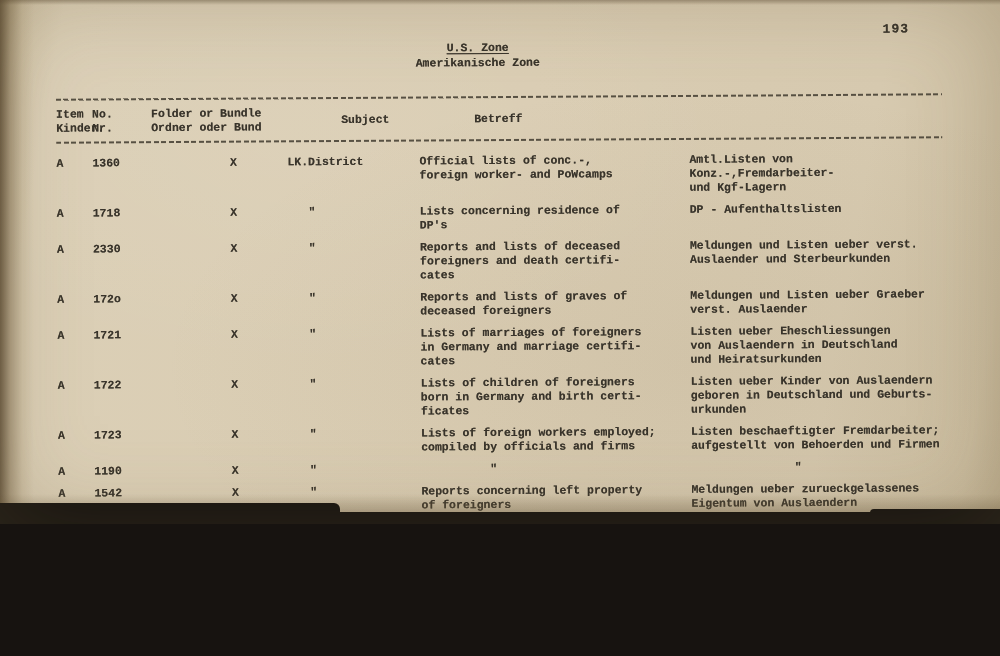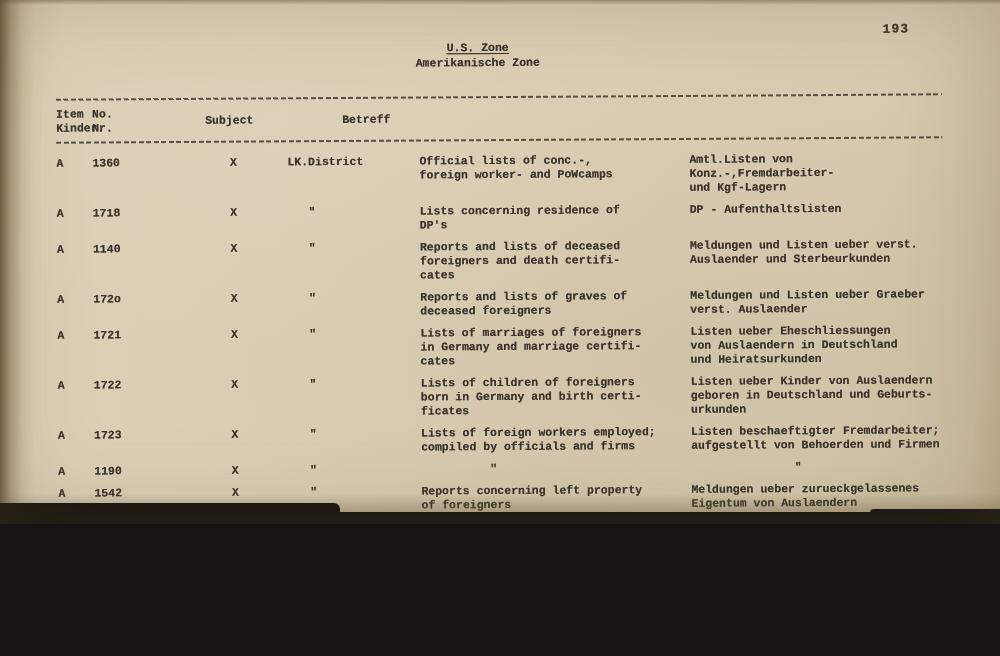--- a/index.html
+++ b/index.html
@@ -133,20 +133,22 @@
     </div>
 
     <div class="table">
       <div class="rule"></div>
 
       <div class="header-row">
         <div class="hcell h-item">Item
 Kinder.</div>
         <div class="hcell h-no">No.
 Nr.</div>
+        <div class="hcell h-folder">Folder or Bundle
+Ordner oder Bund</div>
         <div class="hcell h-subject">Subject</div>
         <div class="hcell h-betreff">Betreff</div>
       </div>
 
       <div class="rule"></div>
 
       <div class="rows">
   <div class="data-row">
     <div class="cell c-item">A</div>
     <div class="cell c-no">1360</div>
@@ -163,21 +165,21 @@
     <div class="cell c-no">1718</div>
     <div class="cell c-folder">X</div>
     <div class="cell c-district">   "</div>
     <div class="cell c-subject">Lists concerning residence of
 DP's</div>
     <div class="cell c-betreff">DP - Aufenthaltslisten</div>
   </div>
 
   <div class="data-row">
     <div class="cell c-item">A</div>
-    <div class="cell c-no">1140</div>
+    <div class="cell c-no">2330</div>
     <div class="cell c-folder">X</div>
     <div class="cell c-district">   "</div>
     <div class="cell c-subject">Reports and lists of deceased
 foreigners and death certifi-
 cates</div>
     <div class="cell c-betreff">Meldungen und Listen ueber verst.
 Auslaender und Sterbeurkunden</div>
   </div>
 
   <div class="data-row">

